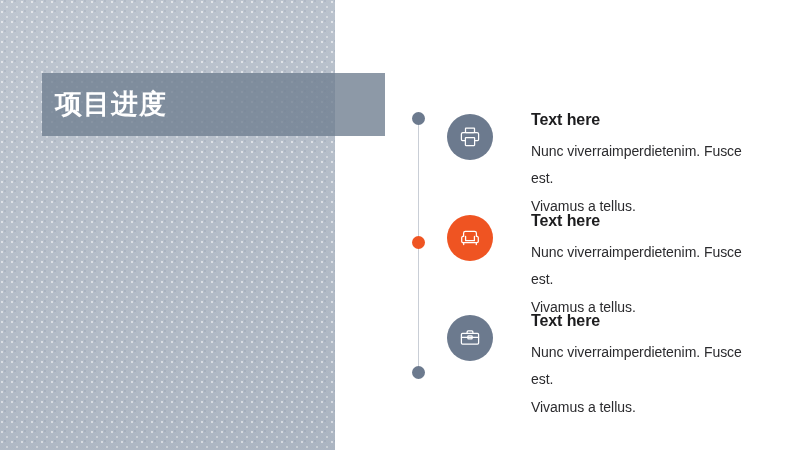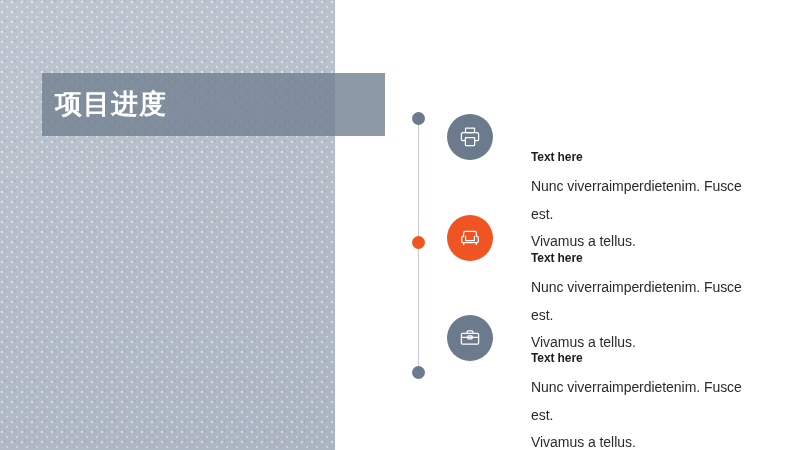--- a/index.html
+++ b/index.html
@@ -121,27 +121,26 @@
   }
   .icon-circle.gray { background: #6c7a8e; }
   .icon-circle.orange { background: #ef5422; }
   .icon-circle svg { display: block; }
 
   .item-text {
     margin-left: 38px;
     padding-top: 0px;
   }
   .item-title {
-    font-size: 12px;
+    font-size: 16px;
     font-weight: bold;
     color: #1d1d1f;
     line-height: 1.2;
     margin-bottom: 9px;
     letter-spacing: -0.1px;
-    margin-top: 40px;
   }
   .item-body {
     font-size: 14px;
     color: #2b2b2e;
     line-height: 1.95;
     max-width: 235px;
     letter-spacing: -0.05px;
   }
 </style>
 </head>

